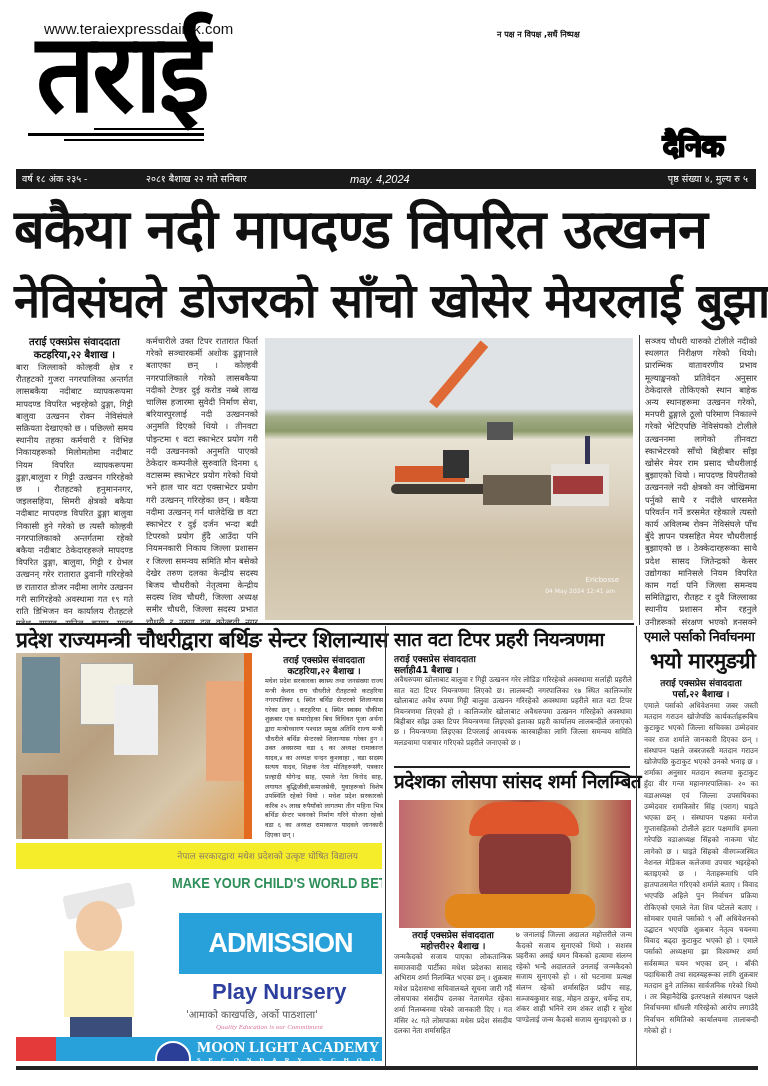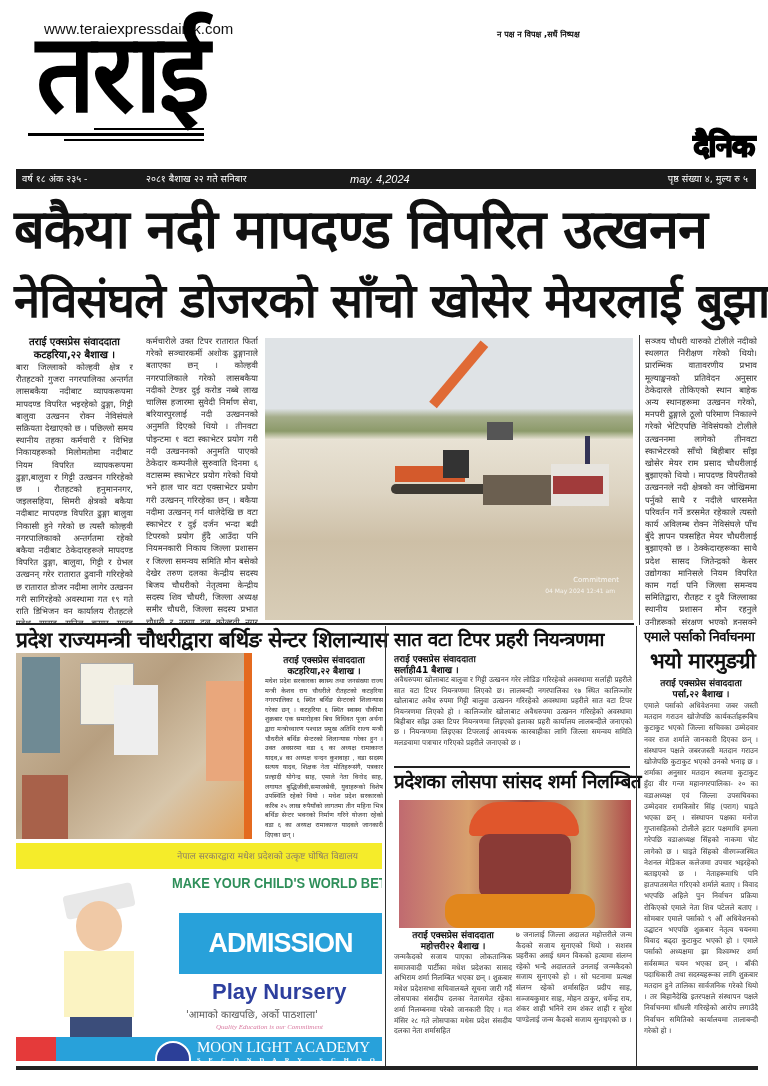--- a/index.html
+++ b/index.html
@@ -8,21 +8,21 @@
 
   .masthead { position: absolute; left: 0; top: 0; width: 768px; height: 162px; }
   .site-url { position: absolute; left: 44px; top: 20px; font-family: "Liberation Sans", sans-serif; font-size: 15px; color: #111; }
   .tagline { position: absolute; left: 497px; top: 28px; font-size: 8px; font-weight: bold; }
   .title-left { position: absolute; left: 36px; top: 14px; font-family: "DejaVu Sans", sans-serif; font-weight: bold; font-size: 104px; line-height: 118px; letter-spacing: -3px; color: #000; transform: scaleY(1.05); }
   .title-right { position: absolute; left: 338px; top: 8px; font-family: "DejaVu Sans", sans-serif; font-weight: bold; font-size: 108px; line-height: 124px; letter-spacing: -4px; color: #000; }
   .rule-lines { position: absolute; left: 28px; top: 128px; width: 176px; }
   .rule-lines div { background: #000; margin-bottom: 3px; }
   .en-title { position: absolute; left: 210px; top: 126px; font-family: "Liberation Sans", sans-serif; font-weight: 900; font-size: 25px; color: #000; }
   .en-title .daily { font-weight: normal; font-size: 30px; letter-spacing: 3px; margin-left: 6px; }
-  .dainik { position: absolute; left: 632px; top: 128px; width: 122px; height: 36px; font-size: 30px; font-weight: bold; line-height: 36px; text-align: right; color: #fff; -webkit-text-stroke: 2px #000; letter-spacing: -1px; }
+  .dainik { position: absolute; left: 632px; top: 128px; width: 122px; height: 36px; font-size: 30px; font-weight: bold; line-height: 36px; text-align: center; color: #fff; -webkit-text-stroke: 2px #000; letter-spacing: -1px; }
 
   .info-bar { position: absolute; left: 16px; top: 169px; width: 740px; height: 20px; background: #1a1a1a; color: #fff; font-size: 9.5px; line-height: 20px; }
   .info-bar span { position: absolute; top: 0; }
   .info-bar .date-en { font-family: "Liberation Sans", sans-serif; font-style: italic; font-size: 11px; }
 
   .headline1 { position: absolute; left: 14px; top: 190px; width: 744px; font-size: 54px; font-weight: bold; line-height: 80px; letter-spacing: -1px; white-space: nowrap; }
   .headline2 { position: absolute; left: 14px; top: 270px; width: 744px; font-size: 47px; font-weight: bold; line-height: 62px; letter-spacing: -1px; white-space: nowrap; }
 
   .col-text { position: absolute; font-size: 8.4px; line-height: 12.2px; color: #333; text-align: justify; }
   .byline { text-align: center; font-weight: bold; font-size: 10px; line-height: 13px; color: #111; }
@@ -37,21 +37,21 @@
   
   .ad { position: absolute; left: 16px; top: 843px; width: 366px; height: 218px; background: #fff; overflow: hidden; }
   .ad-top { position: absolute; left: 0; top: 0; width: 366px; height: 26px; background: #f5ec2a; color: #8a7b66; font-size: 9px; line-height: 26px; text-align: right; padding-right: 24px; }
   .ad-make { position: absolute; left: 156px; top: 32px; width: 210px; color: #2f8f5a; font-family: "Liberation Sans", sans-serif; font-weight: bold; font-size: 14px; transform: scaleX(0.92); transform-origin: left; white-space: nowrap; }
   .ad-open { position: absolute; left: 163px; top: 70px; width: 203px; height: 61px; background: #28a1da; color: #fff; font-family: "Liberation Sans", sans-serif; font-weight: bold; font-size: 27px; line-height: 61px; text-align: center; letter-spacing: -1px; }
   .ad-play { position: absolute; left: 196px; top: 136px; color: #2d3f9e; font-family: "Liberation Sans", sans-serif; font-weight: bold; font-size: 22px; }
   .ad-motto { position: absolute; left: 170px; top: 164px; color: #555; font-size: 10px; }
   .ad-quality { position: absolute; left: 200px; top: 180px; color: #d87aa0; font-family: "Liberation Serif", serif; font-style: italic; font-size: 7px; }
   .ad-bottom { position: absolute; left: 0; top: 194px; width: 366px; height: 40px; background: #28a1da; }
   .ad-red { position: absolute; left: 0; top: 194px; width: 40px; height: 40px; background: #e53a3a; }
-  .ad-school { position: absolute; left: 181px; top: 196px; color: #fff; font-family: "Liberation Serif", serif; font-weight: normal; font-size: 15px; white-space: nowrap; }
+  .ad-school { position: absolute; left: 181px; top: 196px; color: #fff; font-family: "Liberation Serif", serif; font-weight: bold; font-size: 15px; white-space: nowrap; }
   .ad-sec { position: absolute; left: 181px; top: 213px; color: #fff; font-family: "Liberation Serif", serif; font-weight: bold; font-size: 6.5px; letter-spacing: 8px; white-space: nowrap; }
   .ad-logo { position: absolute; left: 139px; top: 198px; width: 36px; height: 36px; border-radius: 50%; background: #2c3f98; border: 2px solid #fff; }
   .ad-child { position: absolute; left: 24px; top: 30px; width: 120px; height: 188px; }
 </style>
 </head>
 <body>
 
 <div class="masthead">
   <div class="site-url">www.teraiexpressdainik.com</div>
   <div class="tagline">न पक्ष न विपक्ष ,सधैं निष्पक्ष</div>
@@ -88,21 +88,21 @@
   <div style="position:absolute;left:130px;top:128px;width:70px;height:16px;background:#d45a2c"></div>
   <div style="position:absolute;left:178px;top:112px;width:26px;height:28px;background:#333"></div>
   <div style="position:absolute;left:126px;top:146px;width:100px;height:10px;background:#3e3a33;border-radius:5px"></div>
   <div style="position:absolute;left:168px;top:62px;width:80px;height:10px;background:#e06a35;transform:rotate(-50deg);transform-origin:left"></div>
   <div style="position:absolute;left:222px;top:84px;width:26px;height:18px;background:#555"></div>
 
   <div style="position:absolute;left:218px;top:137px;width:70px;height:30px;background:#6b5f50"></div>
   <div style="position:absolute;left:286px;top:126px;width:58px;height:42px;background:#e7e4de"></div>
   <div style="position:absolute;left:288px;top:138px;width:50px;height:18px;background:#a13b3b"></div>
   <div style="position:absolute;left:320px;top:98px;width:5px;height:28px;background:#335"></div>
-  <div style="position:absolute;right:14px;bottom:36px;color:#fff;font-size:7px;opacity:0.85">Commitment</div>
+  <div style="position:absolute;right:14px;bottom:36px;color:#fff;font-size:7px;opacity:0.85">Ericbosse</div>
   <div style="position:absolute;right:18px;bottom:26px;color:#fff;font-size:6px;opacity:0.8">04 May 2024 12:41 am</div>
 </div>
 
 <div class="col-text" style="left:645px;top:335px;width:112px;height:290px;overflow:hidden">
   <div class="para">सञ्जय चौधरी थारुको टोलीले नदीको स्थलगत निरीक्षण गरेको थियो। प्रारम्भिक वातावरणीय प्रभाव मूल्याङ्कनको प्रतिवेदन अनुसार ठेकेदारले तोकिएको स्थान बाहेक अन्य स्थानहरूमा उत्खनन गरेको, मनपरी ढुङ्गाले ठूलो परिमाण निकाल्ने गरेको भेटिएपछि नेविसंघको टोलीले उत्खननमा लागेको तीनवटा स्काभेटरको साँचो बिहीबार साँझ खोसेर मेयर राम प्रसाद चौधरीलाई बुझाएको थियो । मापदण्ड विपरीतको उत्खननले नदी क्षेत्रको वन जोखिममा पर्नुको साथै र नदीले धारसमेत परिवर्तन गर्ने डरसमेत रहेकाले त्यस्तो कार्य अविलम्ब रोक्न नेविसंघले पाँच बुँदे ज्ञापन पत्रसहित मेयर चौधरीलाई बुझाएको छ । ठेक्केदारहरूका साथै प्रदेश सासद जितेन्द्रको केसर उद्योगका मानिसले नियम विपरित काम गर्दा पनि जिल्ला समन्वय समितिद्वारा, रौतहट र दुवै जिल्लाका स्थानीय प्रशासन मौन रहनुले उनीहरूको संरक्षण भएको हुनसक्ने अनुमान गरिएको छ ।</div>
 </div>
 
 <div class="vrule" style="left:639px;top:335px;height:290px"></div>
 <div class="hrule" style="left:16px;top:623px;width:618px"></div>
 

